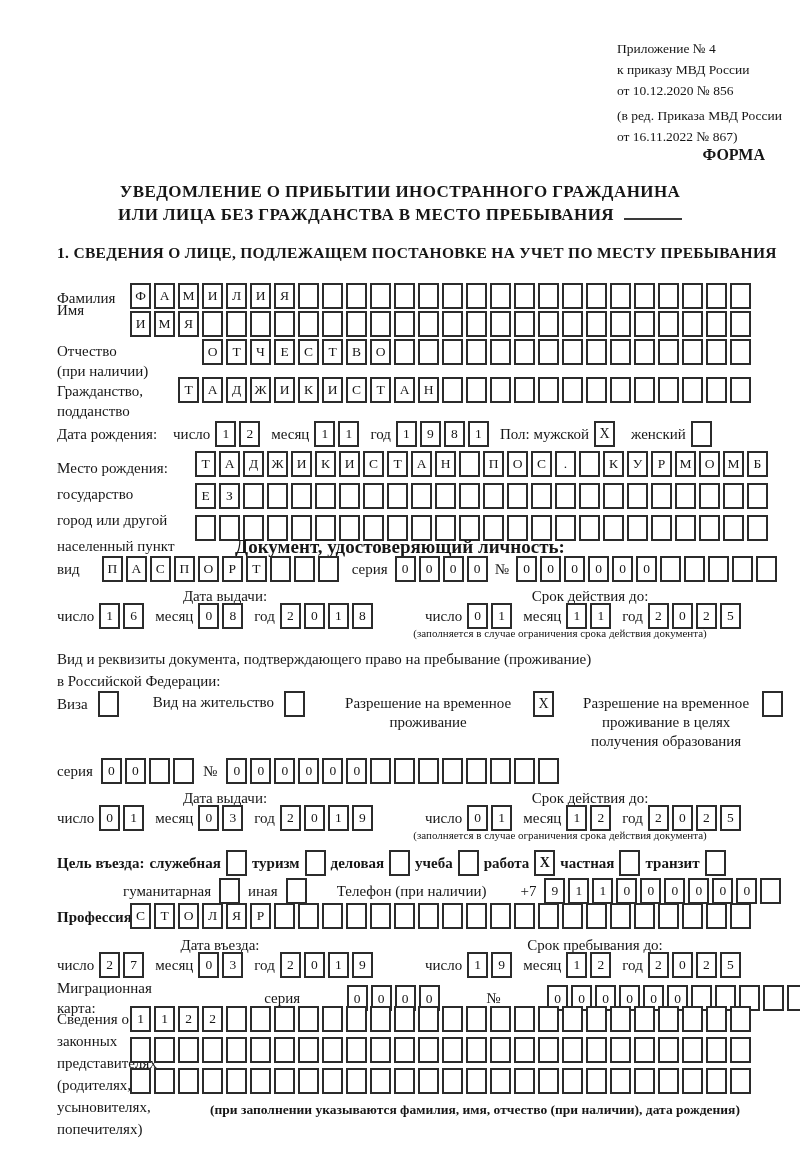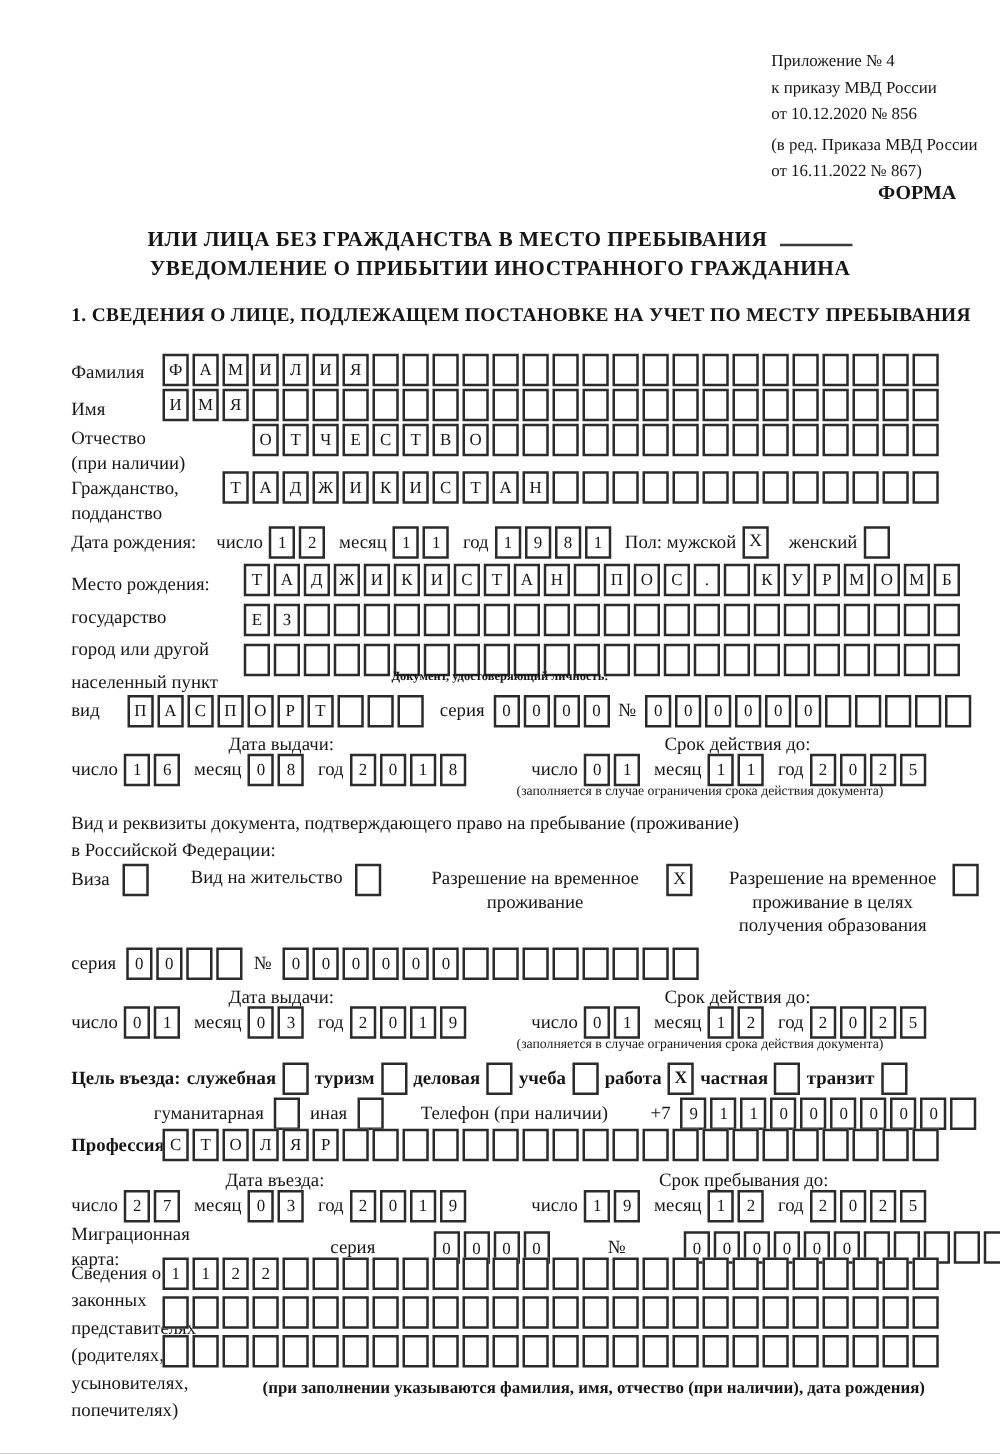--- a/index.html
+++ b/index.html
@@ -46,22 +46,22 @@
     <div>Приложение № 4</div>
     <div>к приказу МВД России</div>
     <div>от 10.12.2020 № 856</div>
     <div class="gap-top">(в ред. Приказа МВД России</div>
     <div>от 16.11.2022 № 867)</div>
   </div>
 
   <div class="abs b right" style="left:617px;top:146px;width:148px;font-size:16px;">ФОРМА</div>
 
   <div class="abs center title" style="left:50px;top:180px;width:700px;">
+    <div>УВЕДОМЛЕНИЕ О ПРИБЫТИИ ИНОСТРАННОГО ГРАЖДАНИНА</div>
     <div><span>ИЛИ ЛИЦА БЕЗ ГРАЖДАНСТВА В МЕСТО ПРЕБЫВАНИЯ</span><span class="title-underline"></span></div>
-    <div>УВЕДОМЛЕНИЕ О ПРИБЫТИИ ИНОСТРАННОГО ГРАЖДАНИНА</div>
   </div>
 
   <div class="abs b" style="left:57px;top:244px;width:740px;font-size:15.5px;letter-spacing:0.3px;">1. СВЕДЕНИЯ О ЛИЦЕ, ПОДЛЕЖАЩЕМ ПОСТАНОВКЕ НА УЧЕТ ПО МЕСТУ ПРЕБЫВАНИЯ</div>
 
   <div class="abs lbl" style="left:57px;top:288px;">Фамилия</div>
   <div class="abs cellrow" style="left:130px;top:283px;">
       <span class="cell">Ф</span>
       <span class="cell">А</span>
       <span class="cell">М</span>
       <span class="cell">И</span>
@@ -82,21 +82,21 @@
       <span class="cell"></span>
       <span class="cell"></span>
       <span class="cell"></span>
       <span class="cell"></span>
       <span class="cell"></span>
       <span class="cell"></span>
       <span class="cell"></span>
       <span class="cell"></span>
     </div>
 
-  <div class="abs lbl" style="left:57px;top:318px;">Имя</div>
+  <div class="abs lbl" style="left:57px;top:300px;">Имя</div>
   <div class="abs cellrow" style="left:130px;top:311px;">
       <span class="cell">И</span>
       <span class="cell">М</span>
       <span class="cell">Я</span>
       <span class="cell"></span>
       <span class="cell"></span>
       <span class="cell"></span>
       <span class="cell"></span>
       <span class="cell"></span>
       <span class="cell"></span>
@@ -285,21 +285,21 @@
       <span class="cell"></span>
       <span class="cell"></span>
       <span class="cell"></span>
       <span class="cell"></span>
       <span class="cell"></span>
       <span class="cell"></span>
       <span class="cell"></span>
       <span class="cell"></span>
     </div>
 
-  <div class="abs b center" style="left:0;top:536px;width:800px;font-size:10px;">Документ, удостоверяющий личность:</div>
+  <div class="abs b center" style="left:0;top:536px;width:800px;font-size:19px;">Документ, удостоверяющий личность:</div>
 
   <div class="abs inline-row" style="left:57px;top:556px;">
     <span class="lbl">вид</span>
     <span style="width:22px;"></span>
     <span class="cellrow">
         <span class="cell">П</span>
         <span class="cell">А</span>
         <span class="cell">С</span>
         <span class="cell">П</span>
         <span class="cell">О</span>

